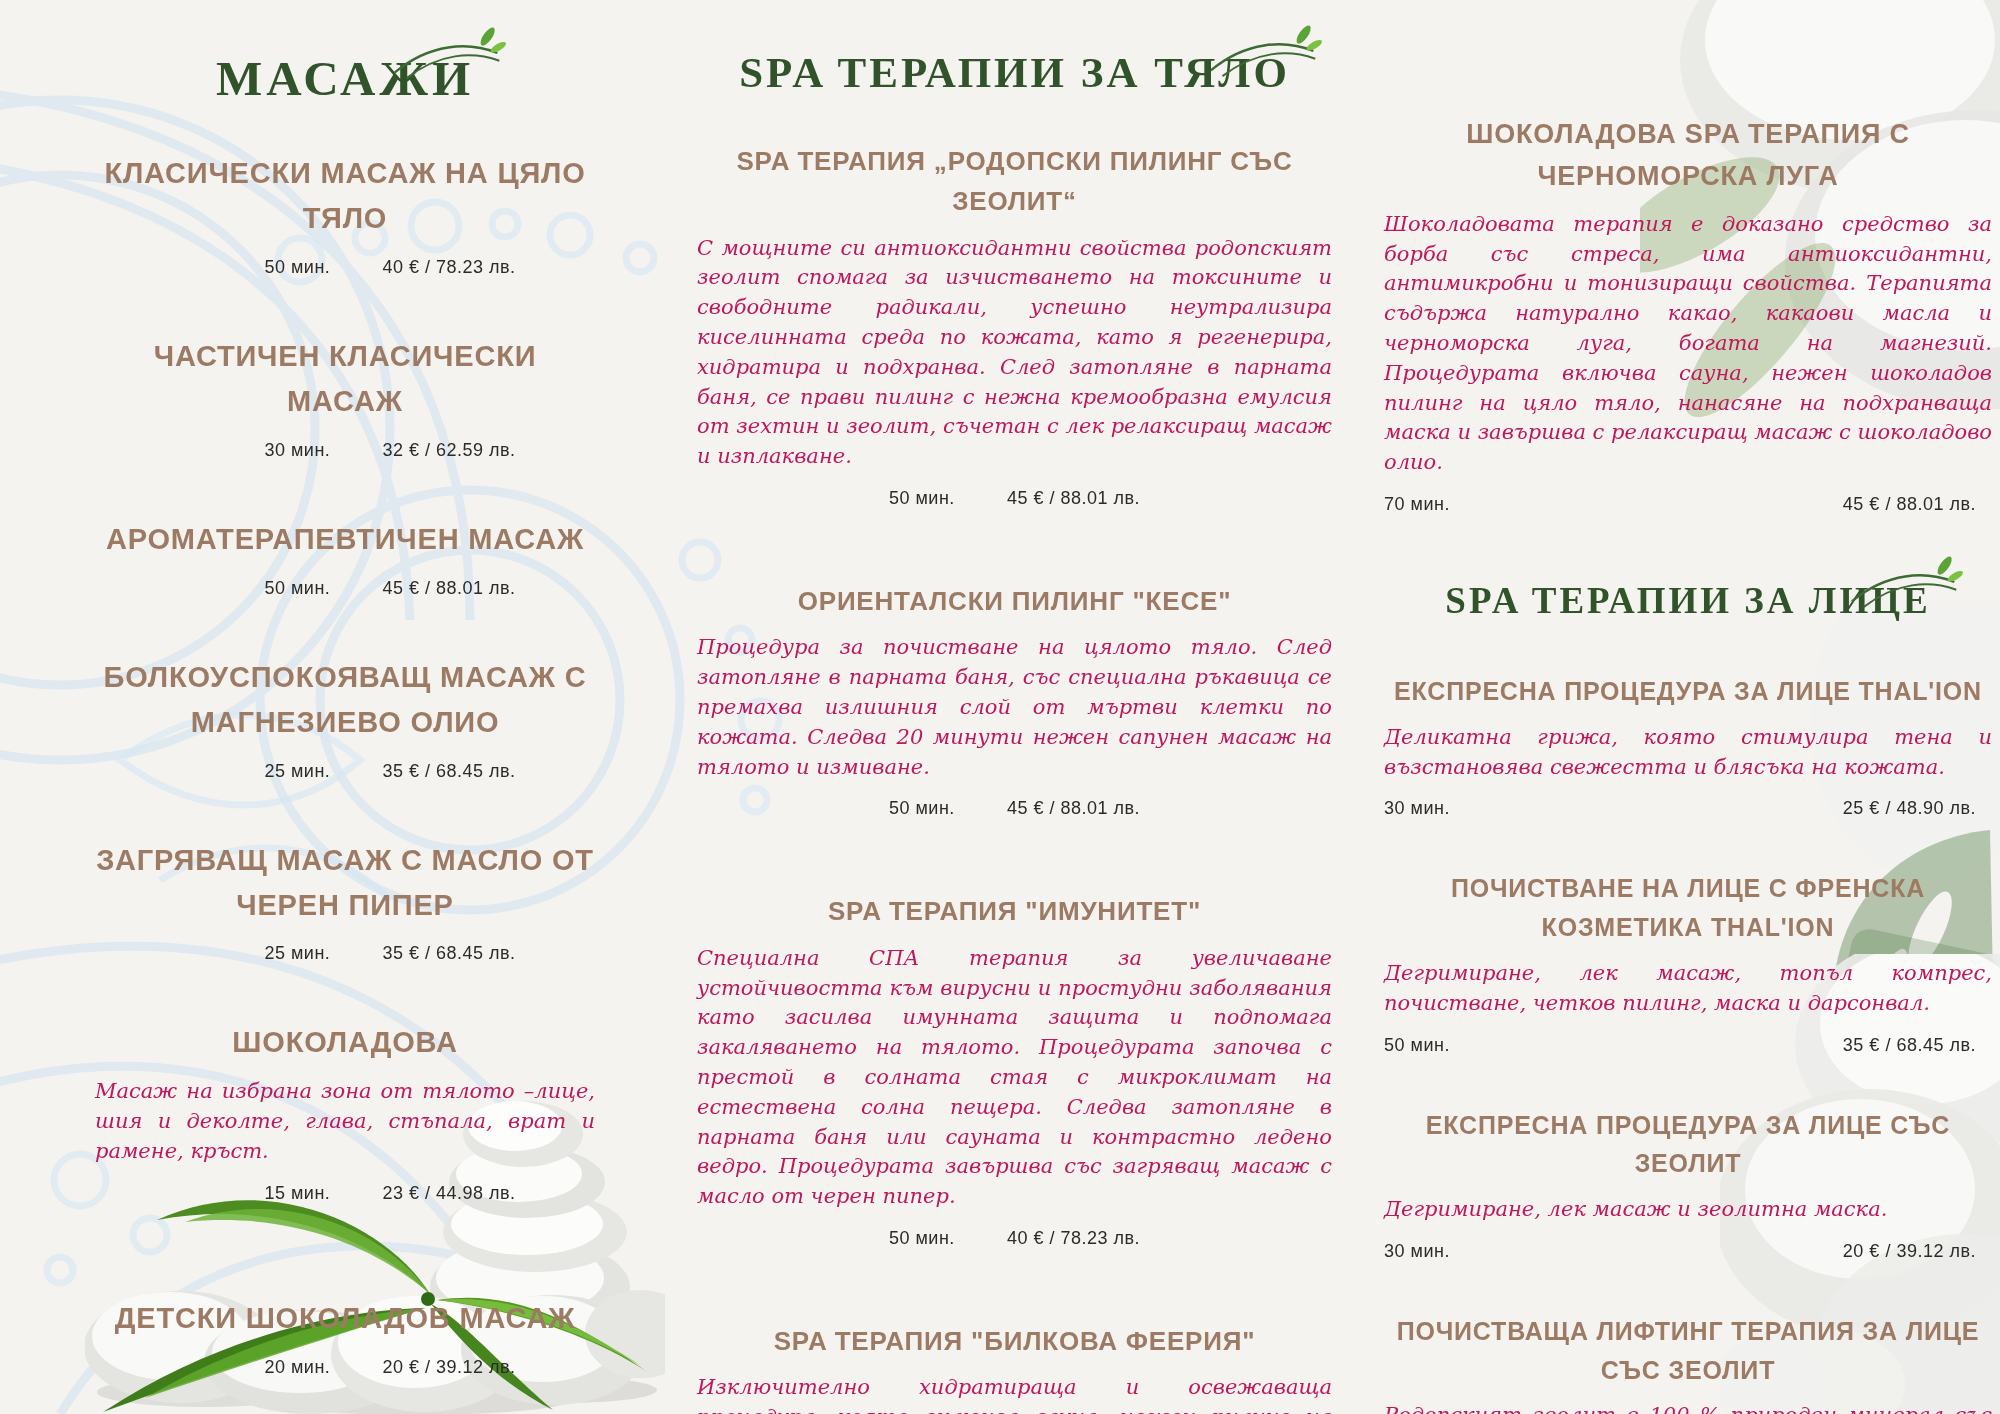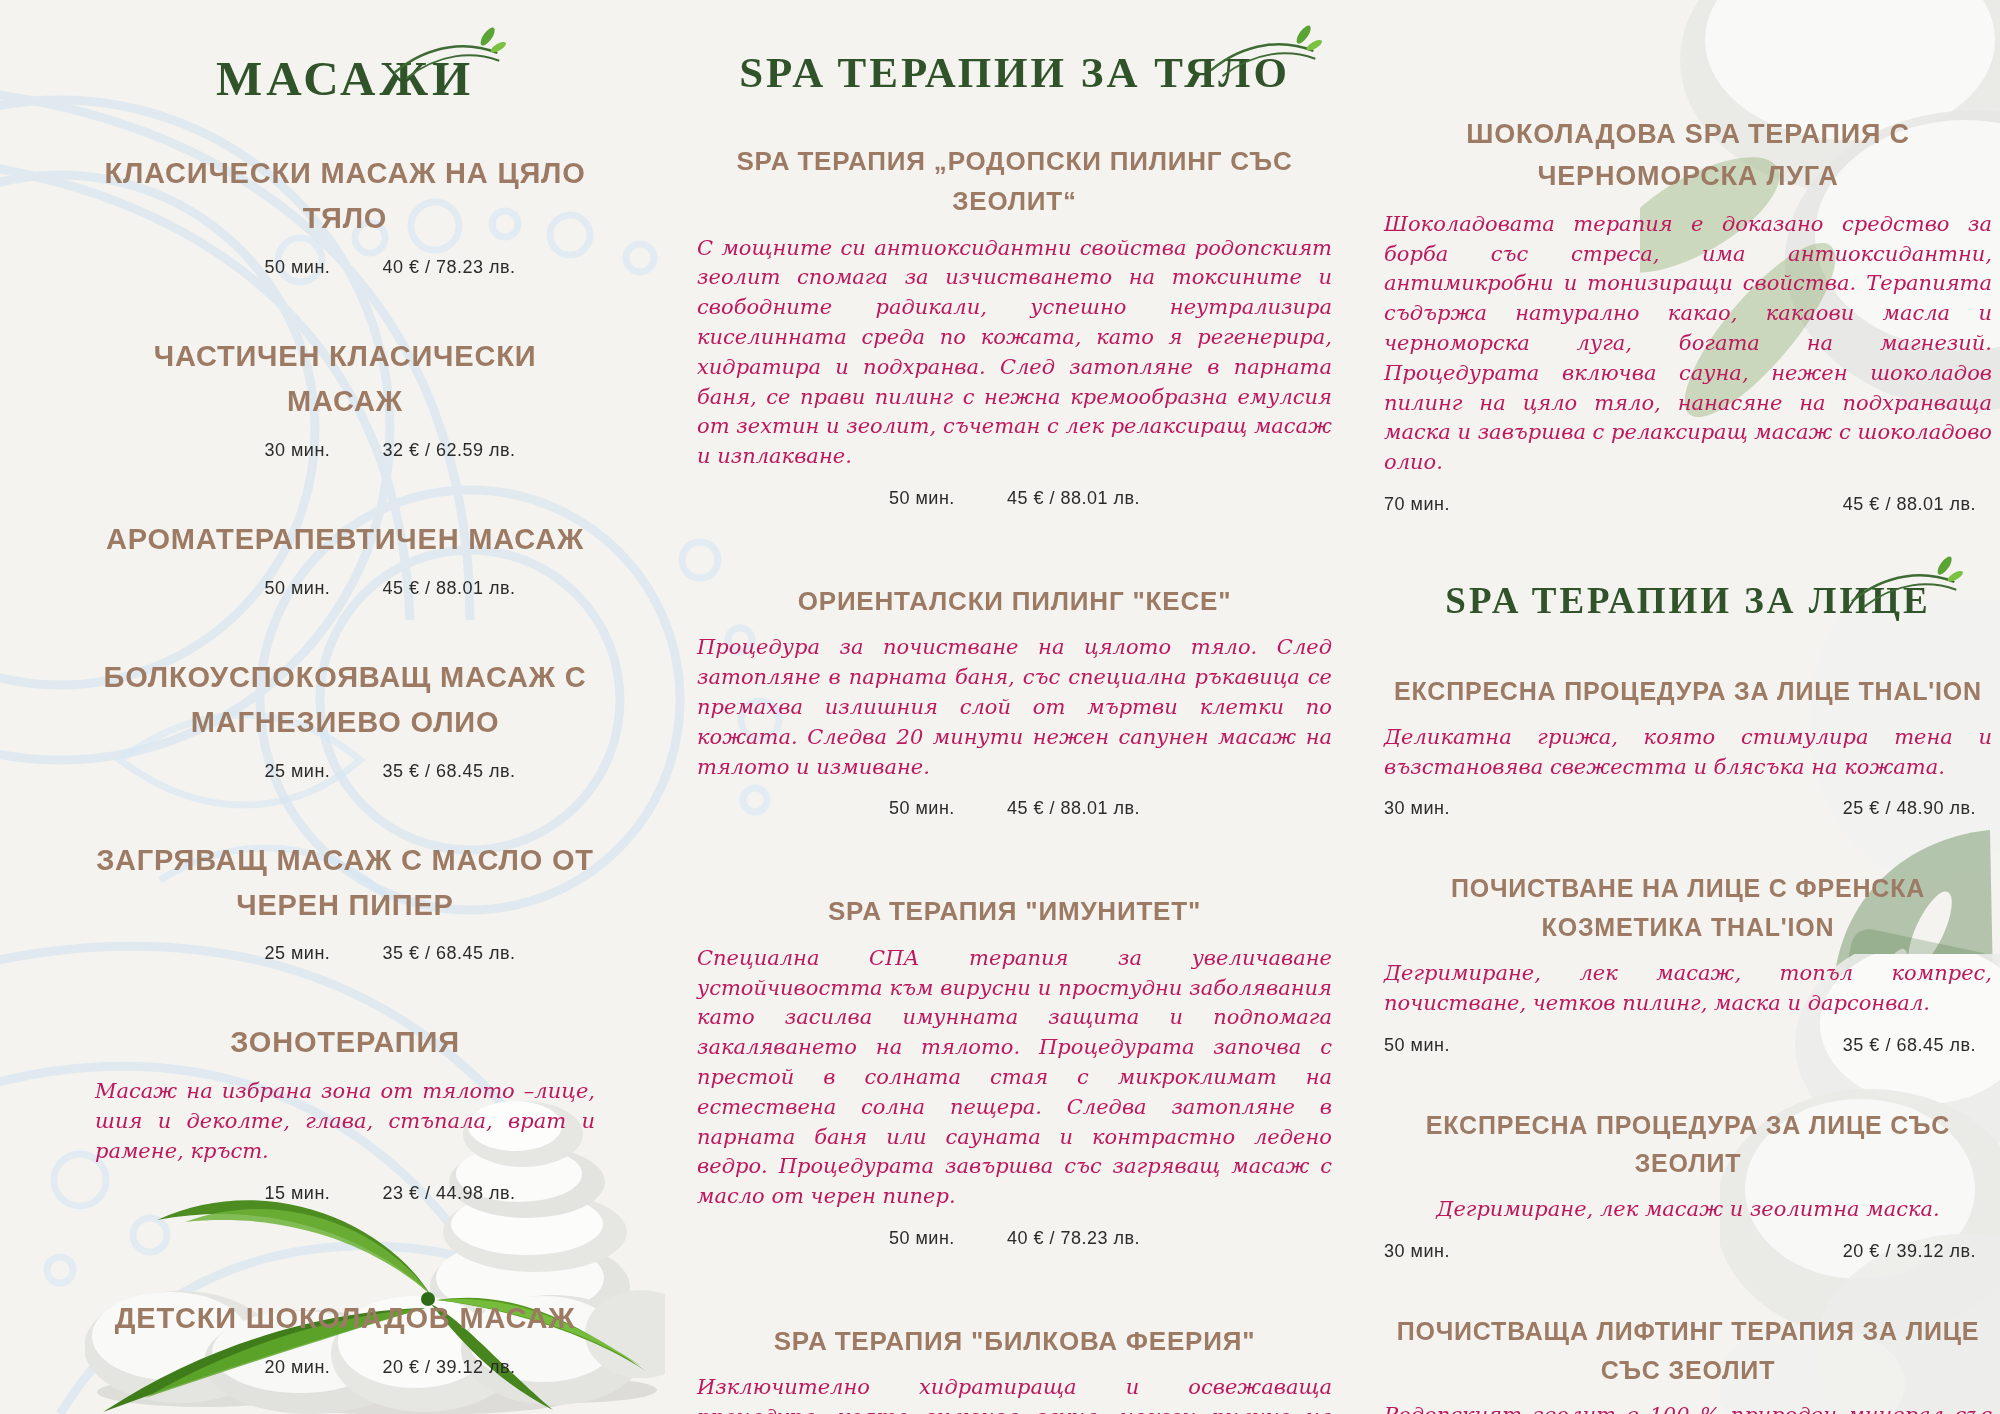--- a/index.html
+++ b/index.html
@@ -35,21 +35,21 @@
   }
   .col2 .item-name{font-size:26px;}
   .col3 .item-name{font-size:25px;}
   .item-name.big{font-size:27px;margin-top:36px;}
 
   .desc{
     font-family:"DejaVu Serif",serif;font-style:italic;
     font-size:21px;line-height:1.42;color:#be185d;
     text-align:justify;margin-top:12px;
   }
-  .desc.center{text-align:center;}
+  .desc.center{}
 
   .price-row{
     display:flex;justify-content:center;align-items:baseline;gap:52px;
     font-size:18px;color:#2b2b2a;letter-spacing:0.5px;margin-top:16px;
   }
   .col1 .price-row{transform:translateX(45px);}
   .col3 .price-row{justify-content:space-between;padding-right:16px;gap:44px;}
 </style>
 </head>
 <body>
@@ -197,21 +197,21 @@
 
   <div class="item">
     <div class="item-name">ЗАГРЯВАЩ МАСАЖ С МАСЛО ОТ ЧЕРЕН ПИПЕР</div>
     <div class="price-row">
       <span>25 мин.</span>
       <span>35 € / 68.45 лв.</span>
     </div>
   </div>
 
   <div class="item">
-    <div class="item-name">ЗОНОТЕРАПИЯ</div>
+    <div class="item-name">ШОКОЛАДОВА</div>
     <div class="desc">Масаж на избрана зона от тялото –лице, шия и деколте, глава, стъпала, врат и рамене, кръст.</div>
     <div class="price-row">
       <span>15 мин.</span>
       <span>23 € / 44.98 лв.</span>
     </div>
   </div>
 
   <div class="item gap-lg">
     <div class="item-name">ДЕТСКИ ШОКОЛАДОВ МАСАЖ</div>
     <div class="price-row">

